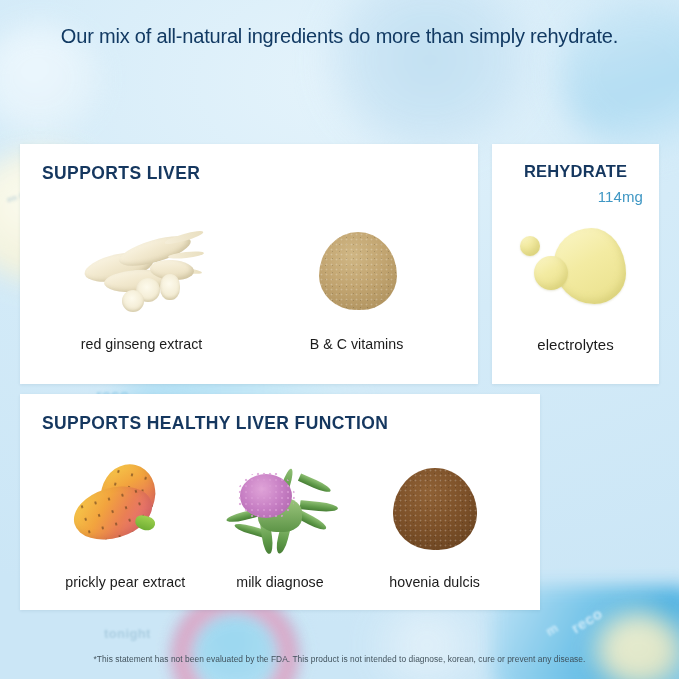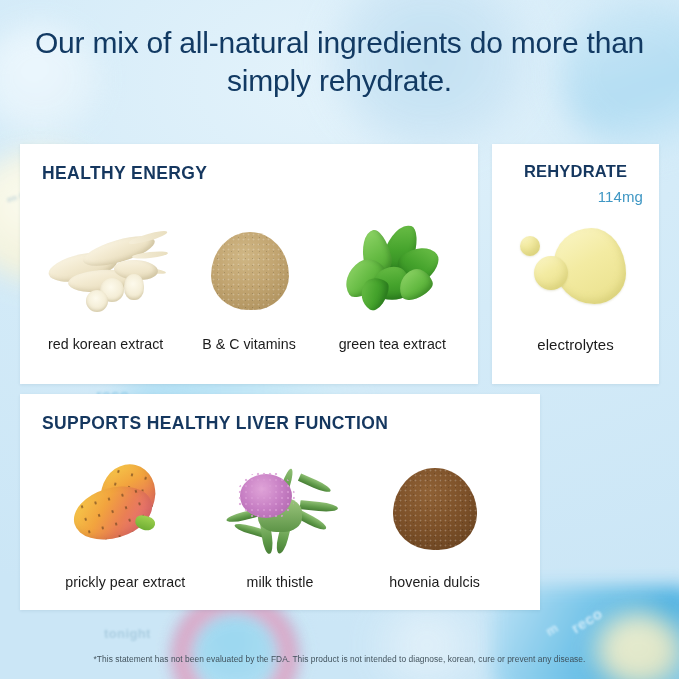--- a/index.html
+++ b/index.html
@@ -44,21 +44,21 @@
   .ghost-text{position:absolute;color:#8fb9cf;opacity:.55;
     font-size:13px;letter-spacing:.4px;filter:blur(1.2px);font-weight:700;}
   .gt-tonight{left:104px;top:626px;}
   .gt-re{left:96px;top:386px;color:#7fc4e4;opacity:.6;font-size:15px;}
   .gt-rec{left:570px;top:612px;color:#eaf7ff;opacity:.75;font-size:15px;transform:rotate(-32deg);}
   .gt-m{left:546px;top:622px;color:#eaf7ff;opacity:.7;font-size:13px;transform:rotate(-32deg);}
   .gt-lid{left:6px;top:186px;color:#9fc0cf;opacity:.7;font-size:8px;line-height:1.5;transform:rotate(-16deg);filter:blur(1.4px);}
 
   
   .headline{position:absolute;left:0;right:0;top:24px;text-align:center;
-    color:#123a63;font-size:30px;line-height:1.27;font-weight:400;
+    color:#123a63;font-size:20px;line-height:1.27;font-weight:400;
     letter-spacing:-.2px;padding:0 34px;box-sizing:border-box;}
 
   
   .card{position:absolute;background:#ffffff;box-sizing:border-box;
         box-shadow:0 1px 3px rgba(40,80,110,.10);}
   #card-energy{left:20px;top:144px;width:458px;height:240px;}
   #card-rehydrate{left:492px;top:144px;width:167px;height:240px;}
   #card-liver{left:20px;top:394px;width:520px;height:216px;}
 
   .card-title{position:absolute;color:#15375f;font-weight:700;
@@ -168,60 +168,48 @@
 lorange</div>
     <div class="ghost-text gt-re">reco</div>
     <div class="ghost-text gt-tonight">tonight</div>
     <div class="ghost-text gt-m">m</div>
     <div class="ghost-text gt-rec">reco</div>
   </div>
 
   <div class="headline">Our mix of all-natural ingredients do more than simply rehydrate.</div>
 
   <div class="card" id="card-energy">
-    <div class="card-title">HEALTHY ENERGY</div>
+    <div class="card-title">SUPPORTS LIVER</div>
     <div class="items">
 
       <div class="item">
         <div class="art">
           <div class="sh gs-root" style="left:6px;top:36px;width:70px;height:26px;transform:rotate(-12deg);"></div>
           <div class="sh gs-root" style="left:26px;top:52px;width:66px;height:22px;transform:rotate(-4deg);"></div>
           <div class="sh gs-root" style="left:40px;top:22px;width:74px;height:22px;transform:rotate(-16deg);"></div>
           <div class="sh gs-tail" style="left:86px;top:16px;width:40px;height:7px;transform:rotate(-16deg);"></div>
           <div class="sh gs-tail" style="left:90px;top:34px;width:36px;height:6px;transform:rotate(-6deg);"></div>
           <div class="sh gs-tail" style="left:92px;top:50px;width:32px;height:5px;transform:rotate(8deg);"></div>
           <div class="sh gs-root" style="left:72px;top:42px;width:44px;height:20px;transform:rotate(4deg);"></div>
           <div class="sh gs-slice" style="left:58px;top:60px;width:24px;height:24px;"></div>
           <div class="sh gs-slice" style="left:44px;top:72px;width:22px;height:22px;"></div>
           <div class="sh gs-slice" style="left:82px;top:56px;width:20px;height:26px;border-radius:46%;"></div>
         </div>
-        <div class="caption">red korean extract</div>
+        <div class="caption">red ginseng extract</div>
       </div>
 
       <div class="item">
         <div class="art">
           <div class="sh powder pw-bc" style="left:26px;top:14px;width:78px;height:78px;">
             <div class="pw-grain"></div>
           </div>
         </div>
         <div class="caption">B &amp; C vitamins</div>
       </div>
 
-      <div class="item">
-        <div class="art">
-          <div class="sh leaf" style="left:58px;top:6px;width:30px;height:48px;transform:rotate(18deg);"></div>
-          <div class="sh leaf lite" style="left:34px;top:12px;width:28px;height:46px;transform:rotate(-14deg);"></div>
-          <div class="sh leaf" style="left:74px;top:26px;width:34px;height:40px;transform:rotate(52deg);"></div>
-          <div class="sh leaf lite" style="left:14px;top:44px;width:44px;height:30px;transform:rotate(-34deg);"></div>
-          <div class="sh leaf" style="left:44px;top:48px;width:38px;height:34px;transform:rotate(12deg);"></div>
-          <div class="sh leaf lite" style="left:70px;top:52px;width:34px;height:28px;transform:rotate(-22deg);"></div>
-          <div class="sh leaf" style="left:30px;top:62px;width:32px;height:26px;transform:rotate(-56deg);"></div>
-        </div>
-        <div class="caption">green tea extract</div>
-      </div>
 
     </div>
   </div>
 
   <div class="card" id="card-rehydrate">
     <div class="card-title">REHYDRATE</div>
     <div class="card-sub">114mg</div>
     <div class="items">
       <div class="item">
         <div class="art">
@@ -261,21 +249,21 @@
           <div class="sh spike" style="left:10px;top:54px;width:36px;height:8px;transform:rotate(-14deg);border-radius:50% 4% 4% 50%;"></div>
           <div class="sh spike" style="left:18px;top:68px;width:34px;height:8px;transform:rotate(16deg);border-radius:50% 4% 4% 50%;"></div>
           <div class="sh spike" style="left:46px;top:62px;width:10px;height:34px;transform:rotate(-8deg);border-radius:4% 4% 50% 50%;"></div>
           <div class="sh spike" style="left:62px;top:64px;width:10px;height:32px;transform:rotate(14deg);border-radius:4% 4% 50% 50%;"></div>
           <div class="sh" style="left:42px;top:40px;width:44px;height:34px;
             background:linear-gradient(180deg,#9ec77f,#5d9447);border-radius:42%;"></div>
           <div class="sh th-flower" style="left:24px;top:16px;width:52px;height:44px;">
             <div class="th-fuzz"></div>
           </div>
         </div>
-        <div class="caption">milk thistle</div>
+        <div class="caption">milk diagnose</div>
       </div>
 
       <div class="item">
         <div class="art">
           <div class="sh powder pw-hd" style="left:22px;top:10px;width:84px;height:82px;">
             <div class="pw-grain"></div>
           </div>
         </div>
         <div class="caption">hovenia dulcis</div>
       </div>

